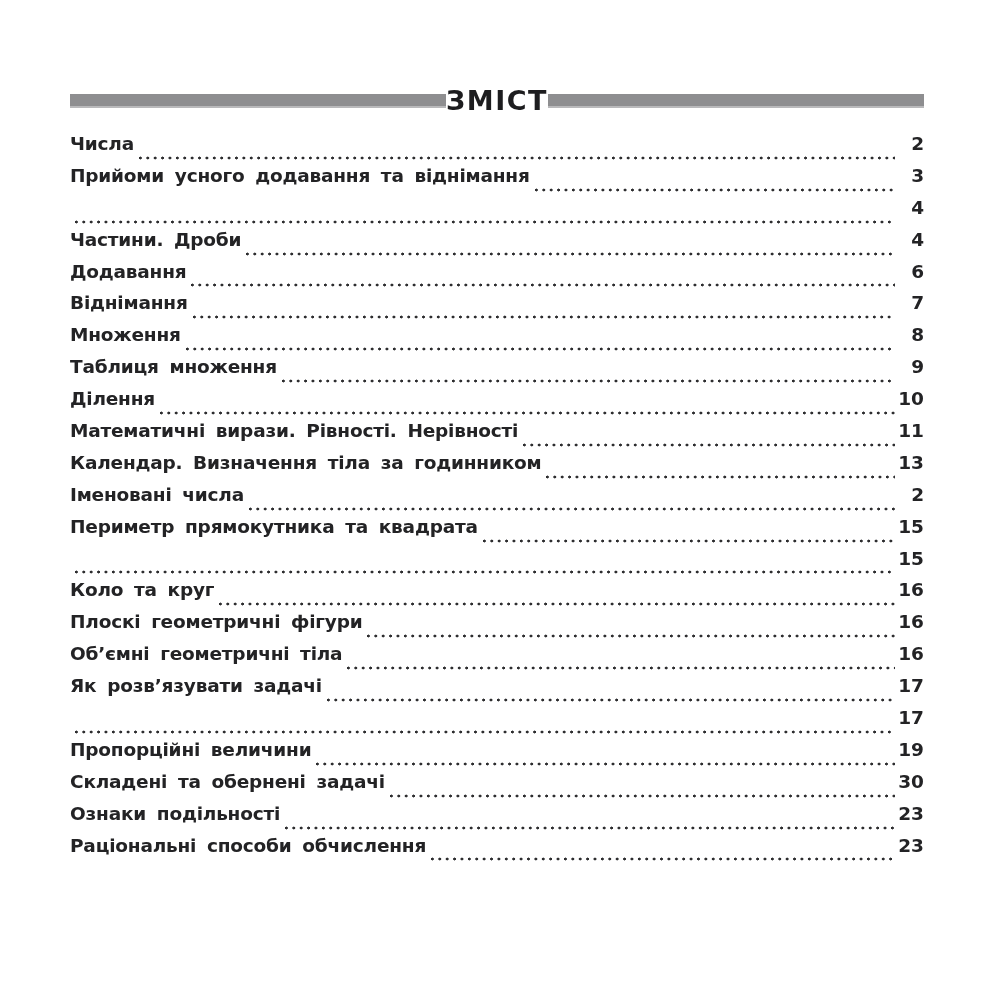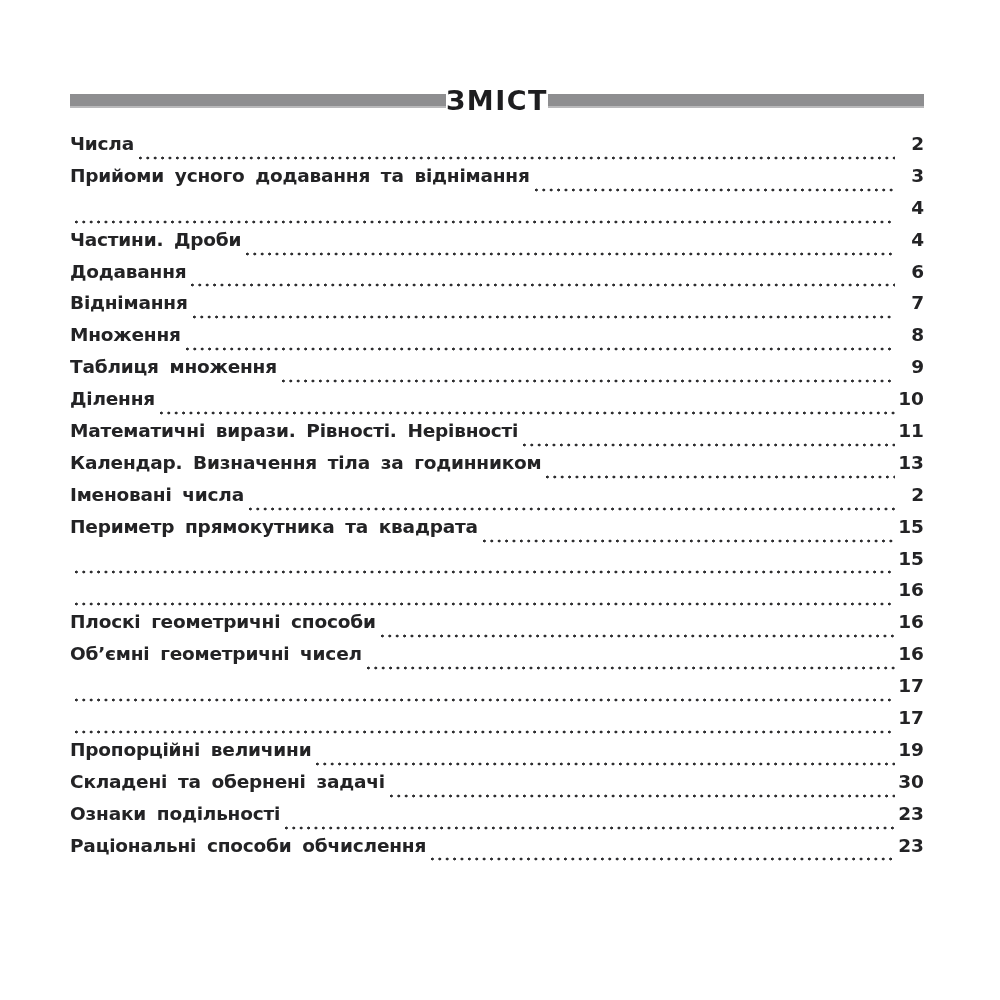--- a/index.html
+++ b/index.html
@@ -172,37 +172,39 @@
       <span class="leader"></span>
       <span class="entry-page">15</span>
     </div>
 
     <div class="toc-row">
       <span class="leader"></span>
       <span class="entry-page">15</span>
     </div>
 
     <div class="toc-row">
+      <span class="entry-title">Коло та круг</span>
       <span class="leader"></span>
       <span class="entry-page">16</span>
     </div>
 
     <div class="toc-row">
-      <span class="entry-title">Плоскі геометричні способи</span>
+      <span class="entry-title">Плоскі геометричні фігури</span>
       <span class="leader"></span>
       <span class="entry-page">16</span>
     </div>
 
     <div class="toc-row">
-      <span class="entry-title">Об’ємні геометричні чисел</span>
+      <span class="entry-title">Об’ємні геометричні тіла</span>
       <span class="leader"></span>
       <span class="entry-page">16</span>
     </div>
 
     <div class="toc-row">
+      <span class="entry-title">Як розв’язувати задачі</span>
       <span class="leader"></span>
       <span class="entry-page">17</span>
     </div>
 
     <div class="toc-row">
       <span class="leader"></span>
       <span class="entry-page">17</span>
     </div>
 
     <div class="toc-row">

